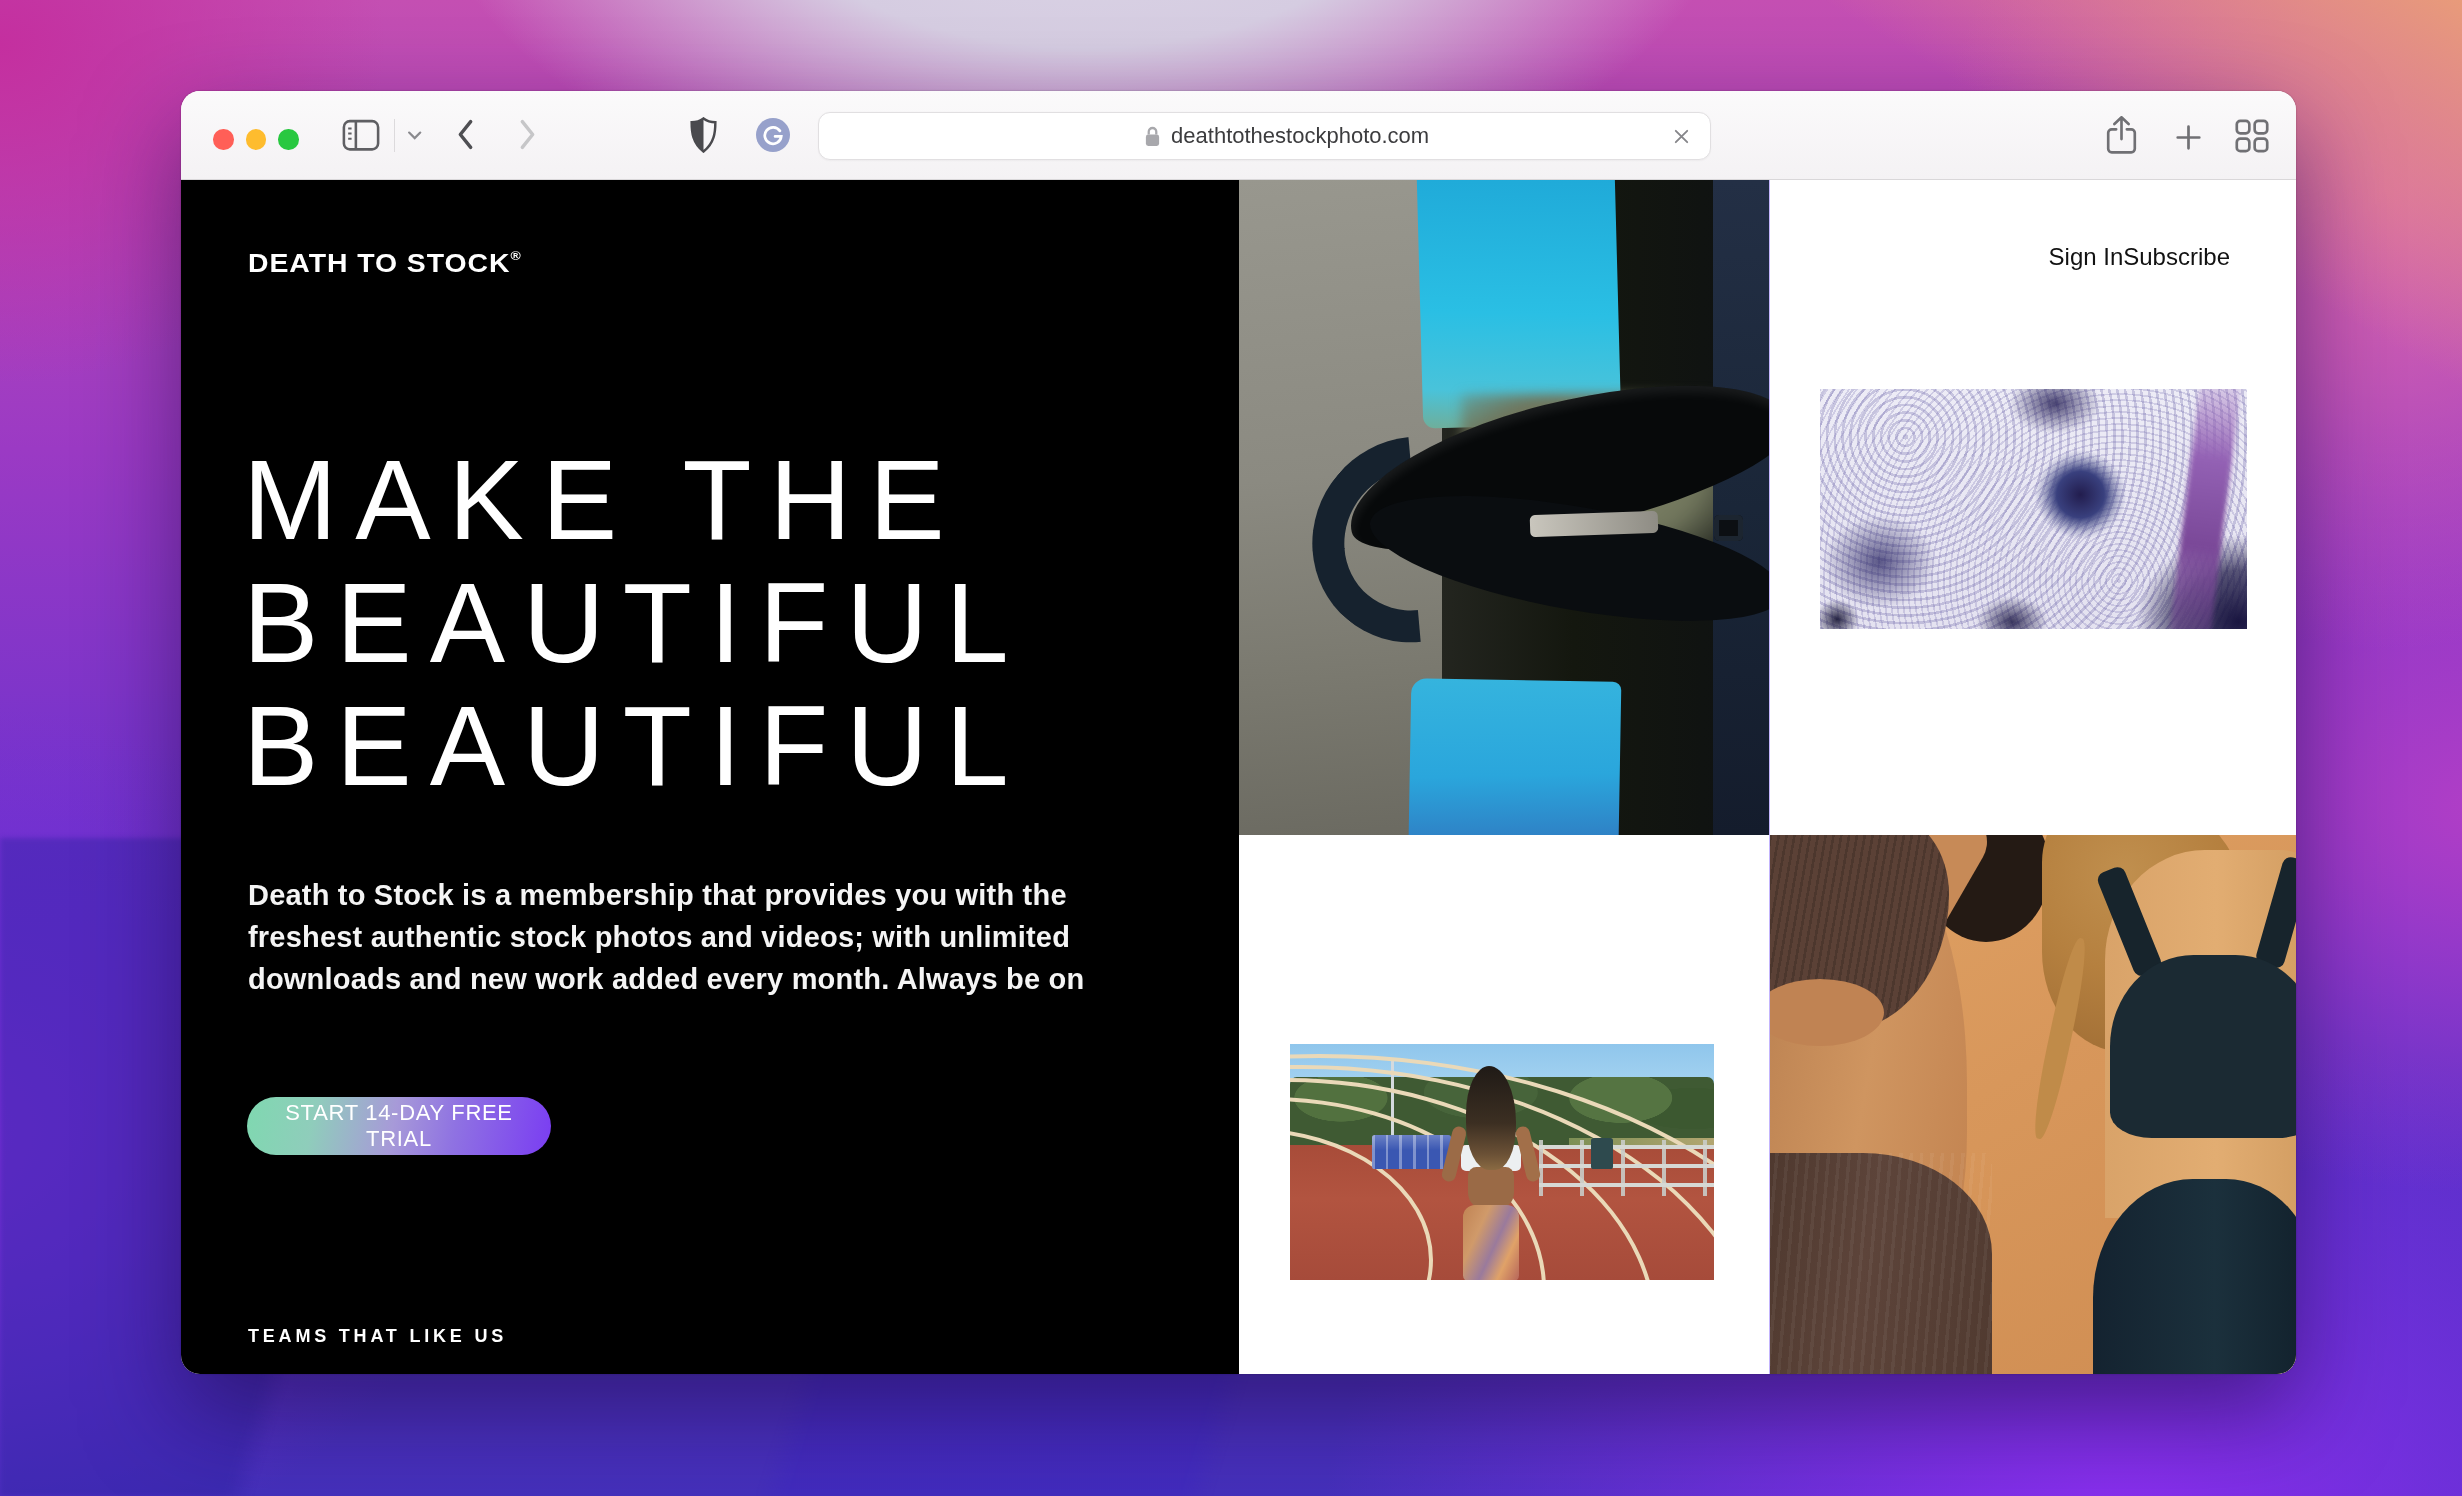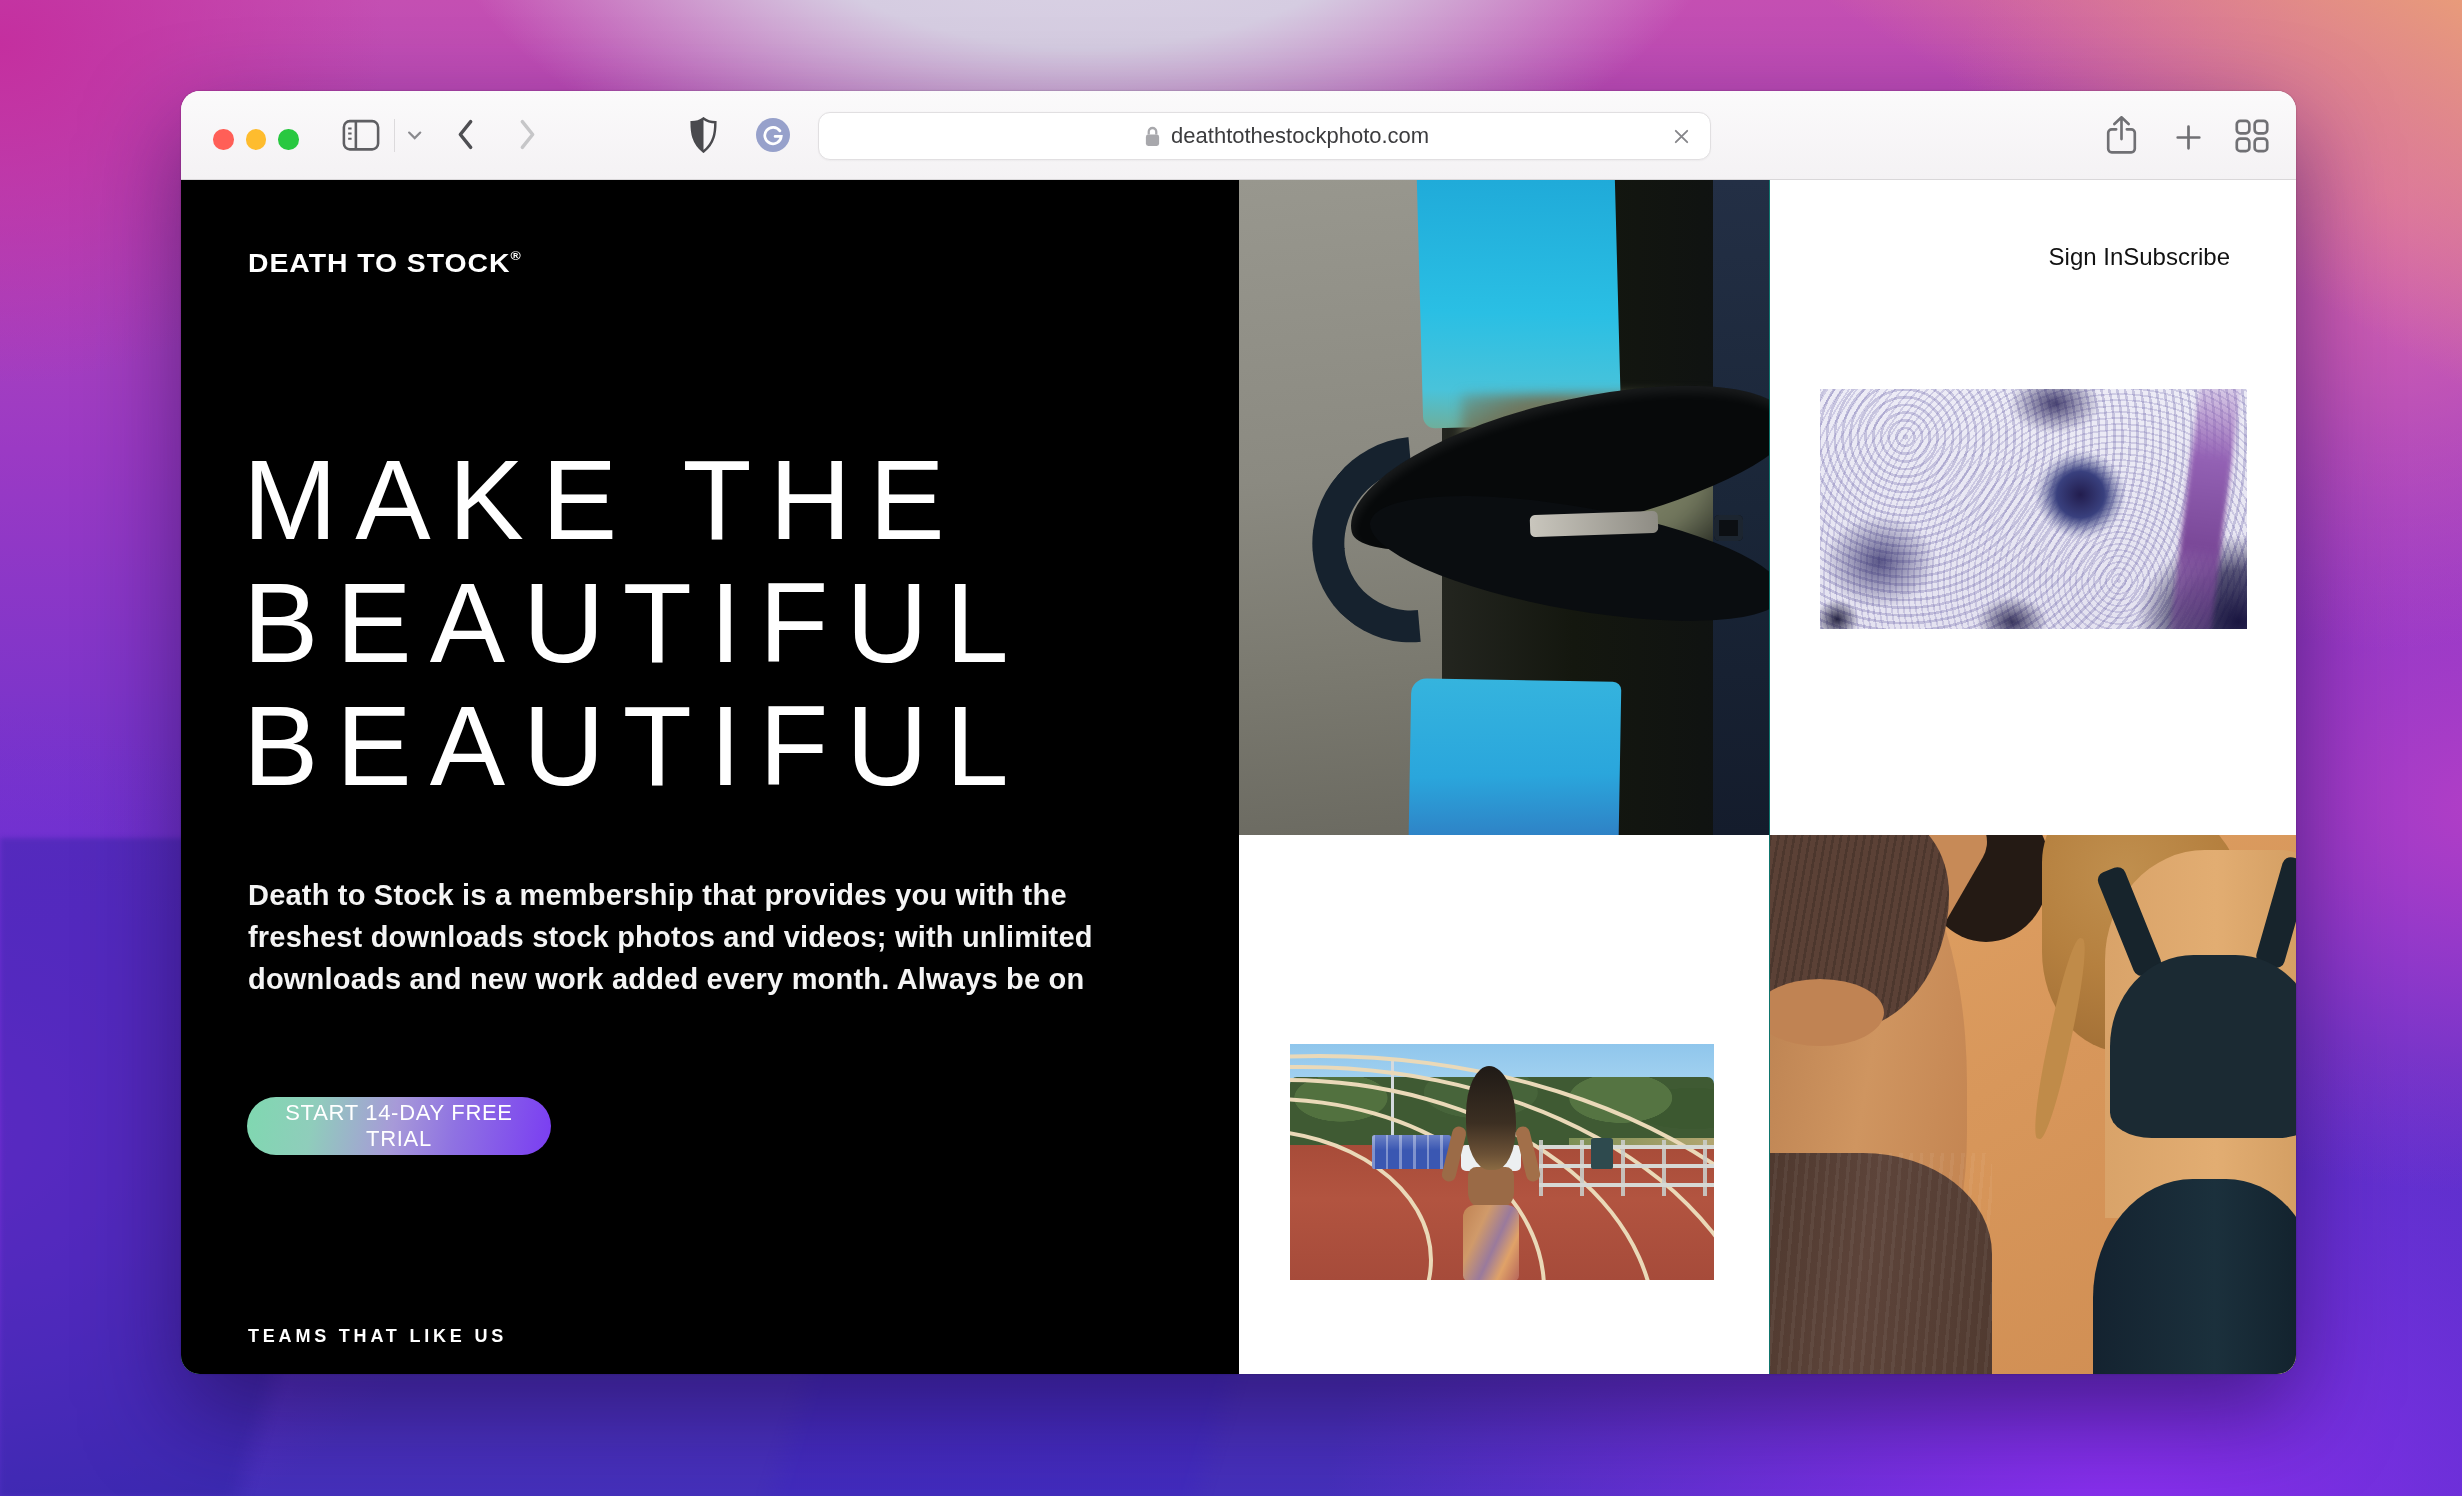--- a/index.html
+++ b/index.html
@@ -55,21 +55,21 @@
     display:flex;align-items:center;justify-content:center;gap:10.3px;
     box-shadow:0 0.9px 1.7px rgba(0,0,0,.04);
     padding-left:44px;
   }
   .url-text{font-size:22px;color:#3c3c3e;}
   .url-clear{position:absolute;right:19px;top:13.7px;}
   .icon-share{position:absolute;left:1925px;top:25px;}
   .icon-plus{position:absolute;left:1994px;top:32.5px;}
   .icon-grid{position:absolute;left:2054px;top:28px;}
   
-  .content{position:absolute;top:89px;left:0;right:0;bottom:0;background:#0f766e;}
+  .content{position:absolute;top:89px;left:0;right:0;bottom:0;background:#c4b5fd;}
   .hero{position:absolute;left:0;top:0;width:1058px;height:100%;background:#000;}
   .logo{position:absolute;left:67px;top:68px;color:#fff;font-size:26.5px;font-weight:800;
     letter-spacing:0.9px;transform:scaleX(1.07);transform-origin:left;white-space:nowrap;}
   .logo .rmark{font-size:13px;vertical-align:12px;font-weight:700;letter-spacing:0;}
   .headline{position:absolute;left:62px;top:239px;color:#fff;font-weight:300;
     font-size:113px;line-height:123px;letter-spacing:18px;white-space:nowrap;margin-top:20px;}
   .desc{position:absolute;left:67px;top:694px;color:#f4f4f4;font-size:29px;line-height:42px;
     letter-spacing:0.2px;font-weight:700;}
   .cta{
     position:absolute;left:66px;top:917px;width:304px;height:58px;border-radius:29px;
@@ -306,21 +306,21 @@
       <div class="logo"><span>DEATH TO STOCK</span><span class="rmark">®</span></div>
 
       <div class="headline">
         <div>MAKE THE</div>
         <div>BEAUTIFUL</div>
         <div>BEAUTIFUL</div>
       </div>
 
       <div class="desc">
         <div>Death to Stock is a membership that provides you with the</div>
-        <div>freshest downloads stock photos and videos; with unlimited</div>
+        <div>freshest authentic stock photos and videos; with unlimited</div>
         <div>downloads and new work added every month. Always be on</div>
       </div>
 
       <button class="cta">
         <span class="cta-label">START 14-DAY FREE TRIAL</span>
       </button>
 
       <div class="teams">TEAMS THAT LIKE US</div>
     </div>
 

